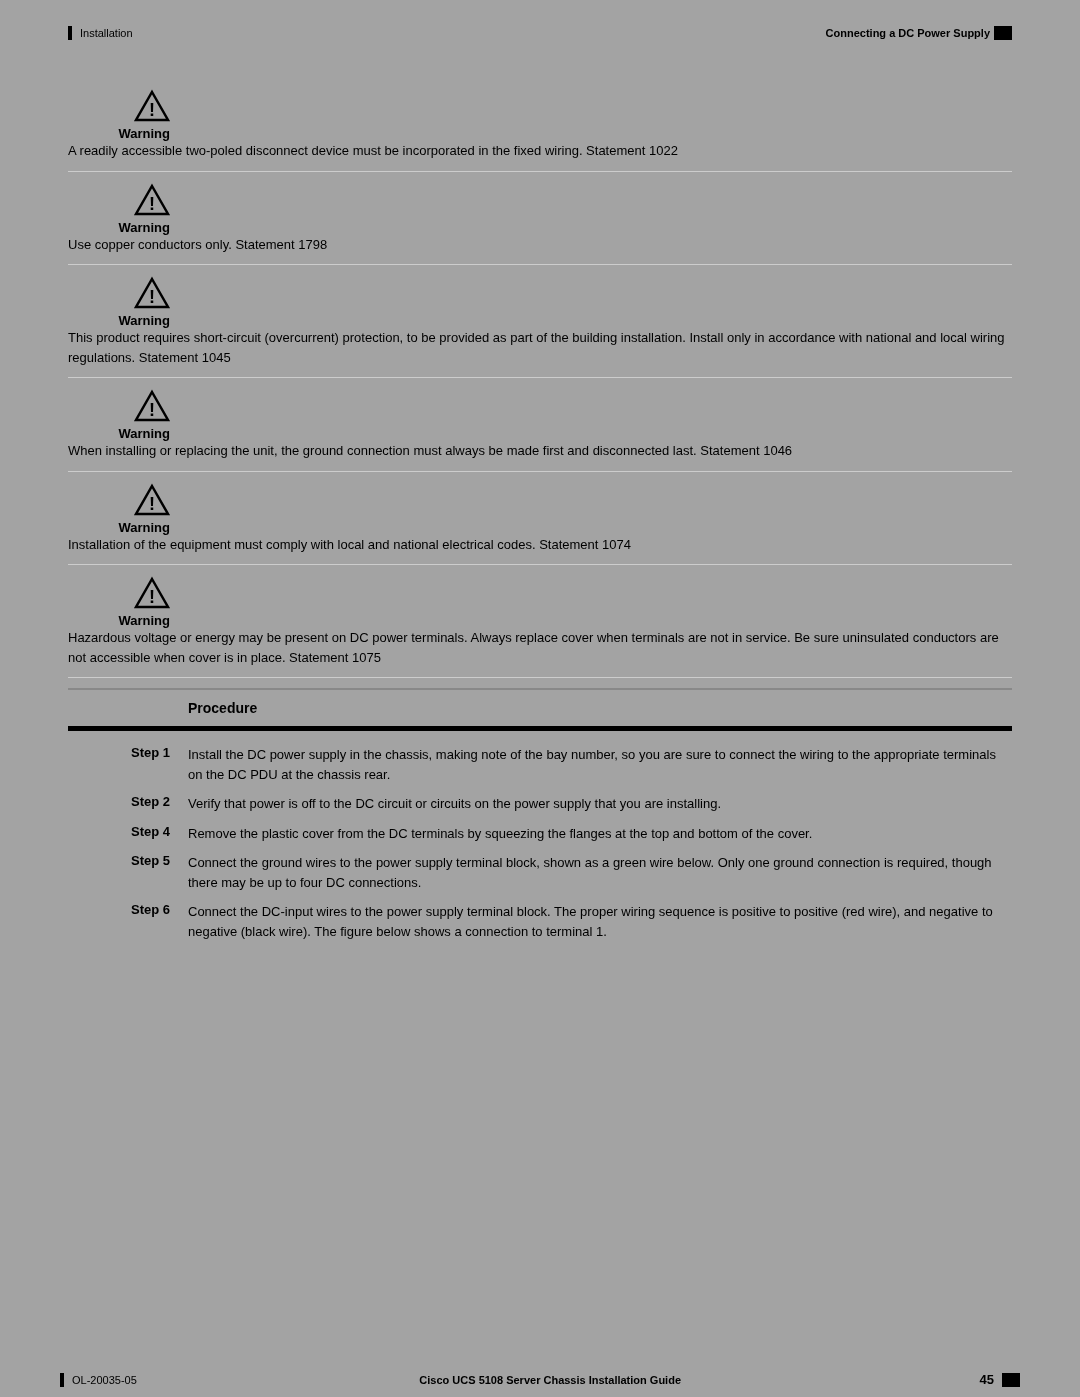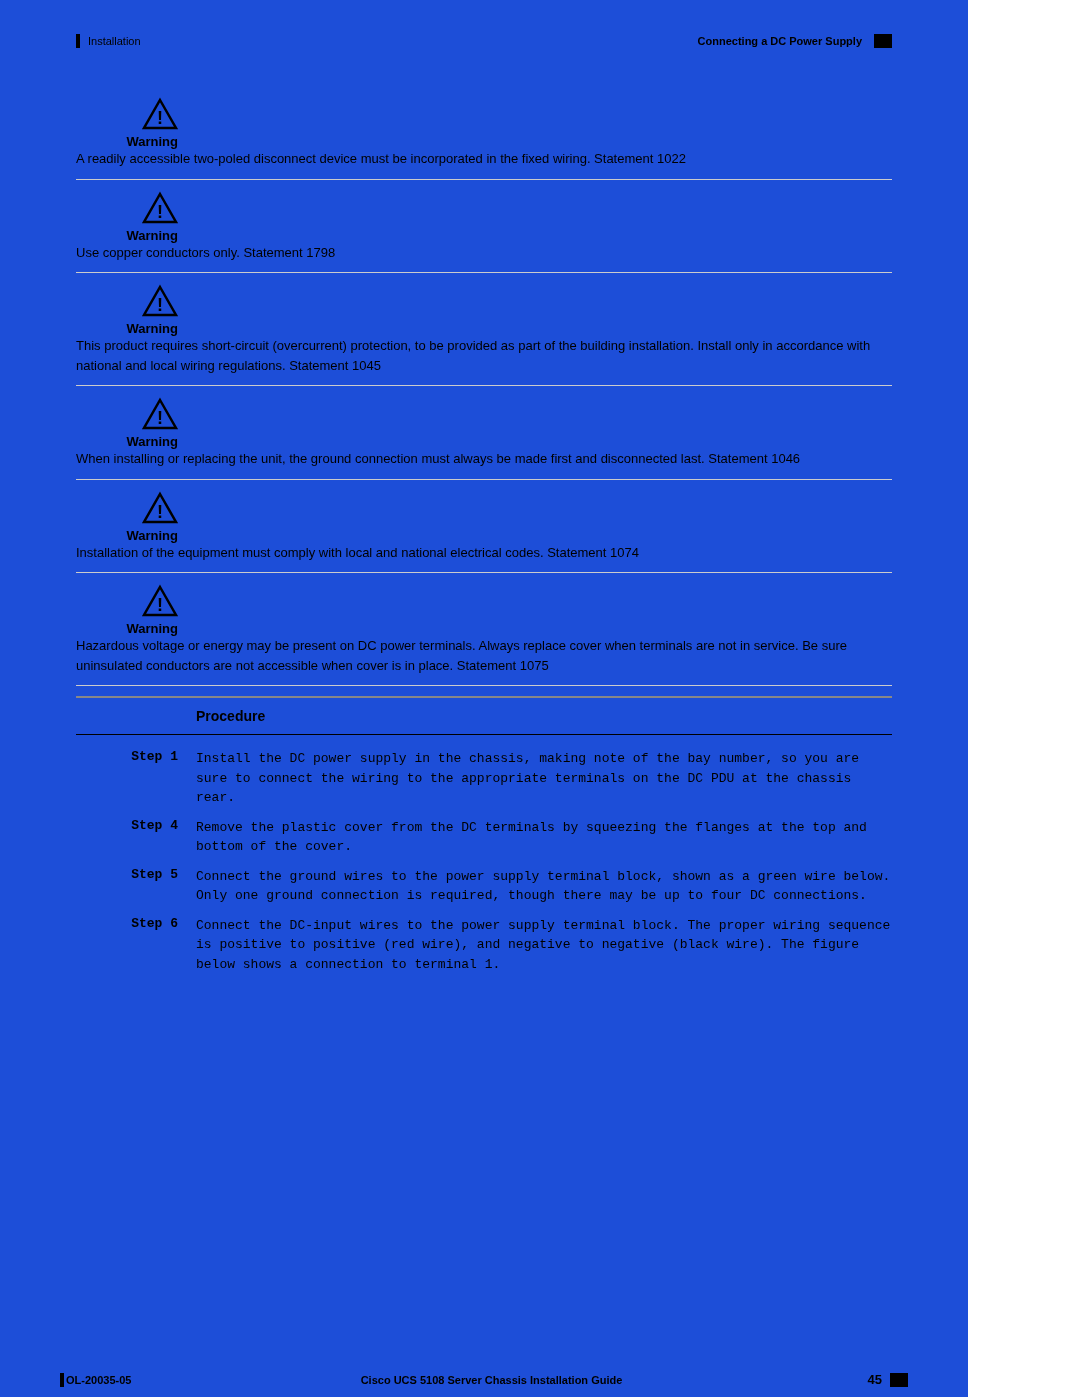--- a/index.html
+++ b/index.html
@@ -12,25 +12,25 @@
       font-family: Arial, Helvetica, sans-serif;
       font-size: 13px;
       background: #fff;
       color: #000;
       width: 1080px;
       min-height: 1397px;
       position: relative;
     }
 
     .page {
-      width: 968px;
+      width: 1080px;
       min-height: 1397px;
-      padding: 16px;
+      padding: 8px;
       position: relative;
-      background: #1d4ed8;
+      background: #a3a3a3;
     }
 
     
     .header {
       display: flex;
       justify-content: space-between;
       align-items: flex-start;
       padding: 18px 60px 8px 60px;
       border-bottom: none;
     }
@@ -49,21 +49,21 @@
       background: #000;
       display: inline-block;
     }
 
     .header-right {
       font-size: 11px;
       font-weight: bold;
       color: #000;
       display: flex;
       align-items: center;
-      gap: 12px;
+      gap: 4px;
     }
 
     .header-right-bar {
       width: 18px;
       height: 14px;
       background: #000;
       display: inline-block;
     }
 
     
@@ -149,23 +149,22 @@
     }
 
     .procedure-title {
       font-weight: bold;
       font-size: 14px;
     }
 
     
     .steps-section {
       margin-top: 8px;
-      border-top: 1px solid #000000;
+      border-top: 5px solid #000000;
       padding-top: 14px;
-      font-family: Liberation Mono, monospace;
     }
 
     .step-row {
       display: flex;
       align-items: flex-start;
       margin-bottom: 10px;
     }
 
     .step-label-cell {
       width: 120px;
@@ -195,22 +194,21 @@
       align-items: center;
       padding: 10px 60px;
       border-top: none;
     }
 
     .footer-left {
       font-size: 11px;
       color: #000;
       display: flex;
       align-items: center;
-      gap: 2px;
-      font-weight: bold;
+      gap: 8px;
     }
 
     .footer-left-bar {
       width: 4px;
       height: 14px;
       background: #000;
       display: inline-block;
     }
 
     .footer-center {
@@ -379,20 +377,24 @@
       <div class="procedure-spacer"></div>
       <div class="procedure-title">Procedure</div>
     </div>
 
     <div class="steps-section" id="steps-container">
     <div class="step-row">
       <div class="step-label-cell">Step 1</div>
       <div class="step-text-cell">Install the DC power supply in the chassis, making note of the bay number, so you are sure to connect the wiring to the appropriate terminals on the DC PDU at the chassis rear.</div>
     </div>
         <div class="step-row">
+      <div class="step-label-cell">Step 2</div>
+      <div class="step-text-cell">Verify that power is off to the DC circuit or circuits on the power supply that you are installing.</div>
+    </div>
+        <div class="step-row">
       <div class="step-label-cell">Step 4</div>
       <div class="step-text-cell">Remove the plastic cover from the DC terminals by squeezing the flanges at the top and bottom of the cover.</div>
     </div>
         <div class="step-row">
       <div class="step-label-cell">Step 5</div>
       <div class="step-text-cell">Connect the ground wires to the power supply terminal block, shown as a green wire below. Only one ground connection is required, though there may be up to four DC connections.</div>
     </div>
         <div class="step-row">
       <div class="step-label-cell">Step 6</div>
       <div class="step-text-cell">Connect the DC-input wires to the power supply terminal block. The proper wiring sequence is positive to positive (red wire), and negative to negative (black wire). The figure below shows a connection to terminal 1.</div>

